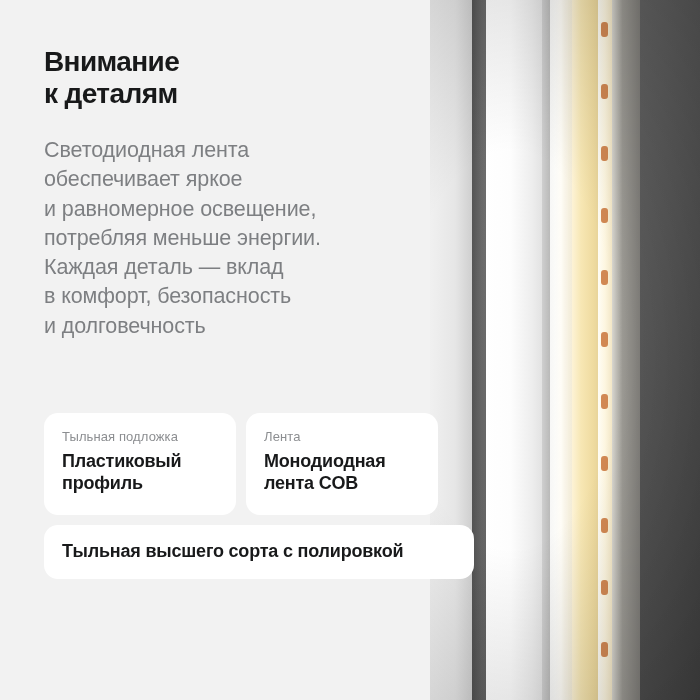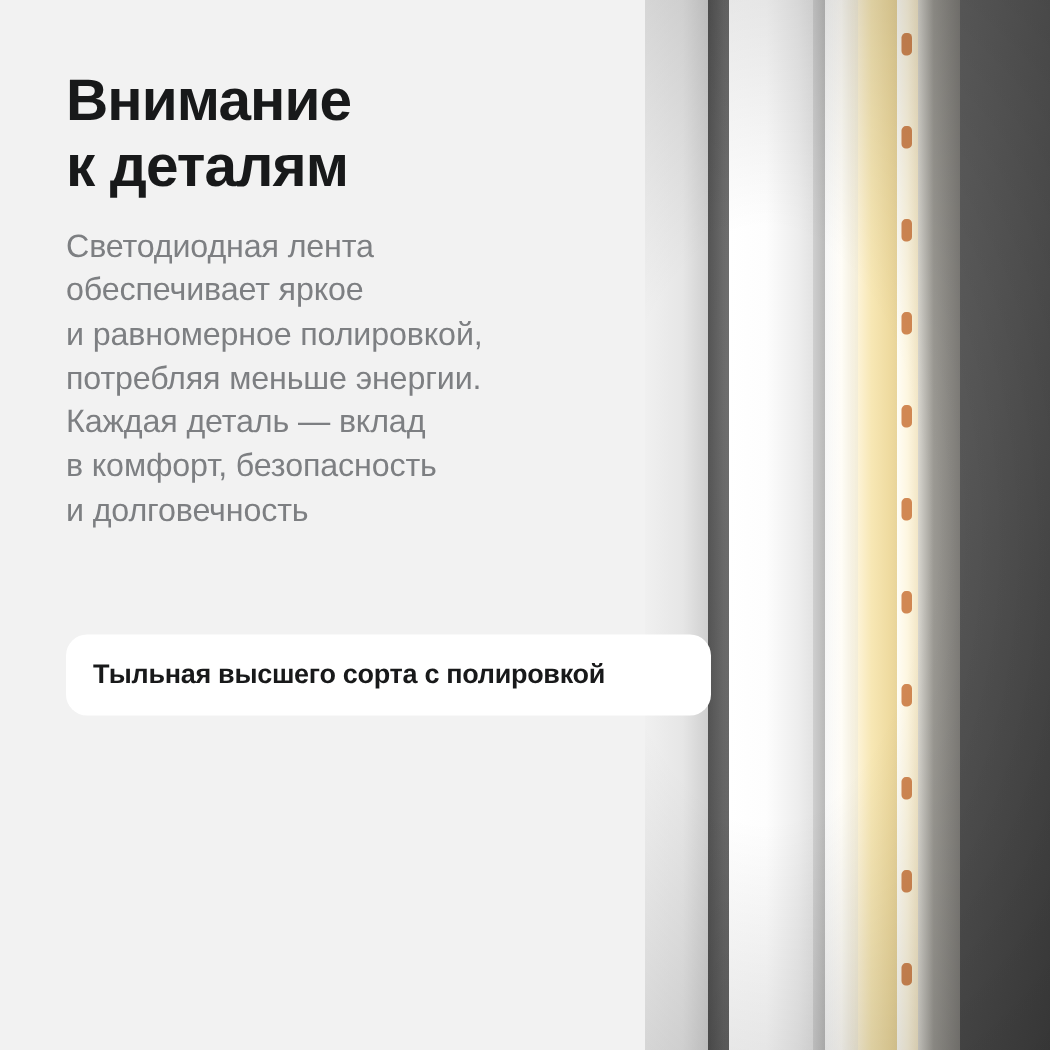--- a/index.html
+++ b/index.html
@@ -161,26 +161,26 @@
     position: absolute;
     top: 0;
     left: 0;
     width: 500px;
     height: 700px;
     padding: 46px 0 0 44px;
     box-sizing: border-box;
   }
 
   .headline {
-    font-size: 39px;
+    font-size: 28px;
     line-height: 1.13;
     font-weight: bold;
     color: #18191a;
     letter-spacing: -0.6px;
-    margin: 0 0 16px 0;
+    margin: 0 0 27px 0;
     white-space: pre-line;
   }
 
   .body-text {
     font-size: 21.5px;
     line-height: 1.36;
     color: #7d7f82;
     margin: 0;
     white-space: pre-line;
     letter-spacing: -0.1px;
@@ -285,26 +285,38 @@
     <div class="glass"></div>
     <div class="glass-dark"></div>
     <div class="photo-vignette"></div>
   </div>
 
   <div class="content">
     <h1 class="headline">Внимание
 к деталям</h1>
     <p class="body-text">Светодиодная лента
 обеспечивает яркое
-и равномерное полировкой,
+и равномерное освещение,
 потребляя меньше энергии.
 Каждая деталь — вклад
 в комфорт, безопасность
 и долговечность</p>
   </div>
 
   <div class="cards">
+    <div class="card-row">
+      <div class="card card-sm">
+        <div class="card-label">Тыльная подложка</div>
+        <div class="card-value">Пластиковый
+профиль</div>
+      </div>
+      <div class="card card-sm">
+        <div class="card-label">Лента</div>
+        <div class="card-value">Монодиодная
+лента COB</div>
+      </div>
+    </div>
     <div class="card card-wide">
       <div class="card-value">Тыльная высшего сорта с полировкой</div>
     </div>
   </div>
 
 </div>
 
 </body></html>

